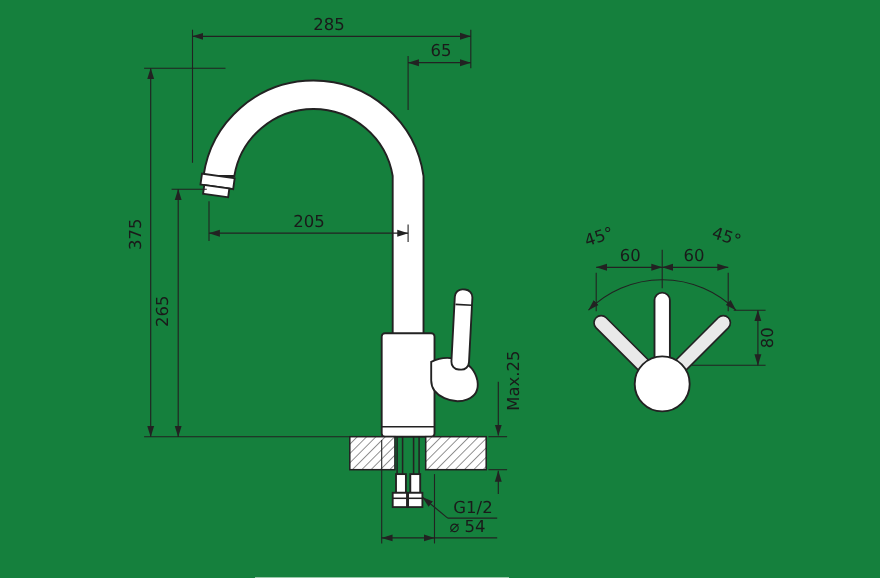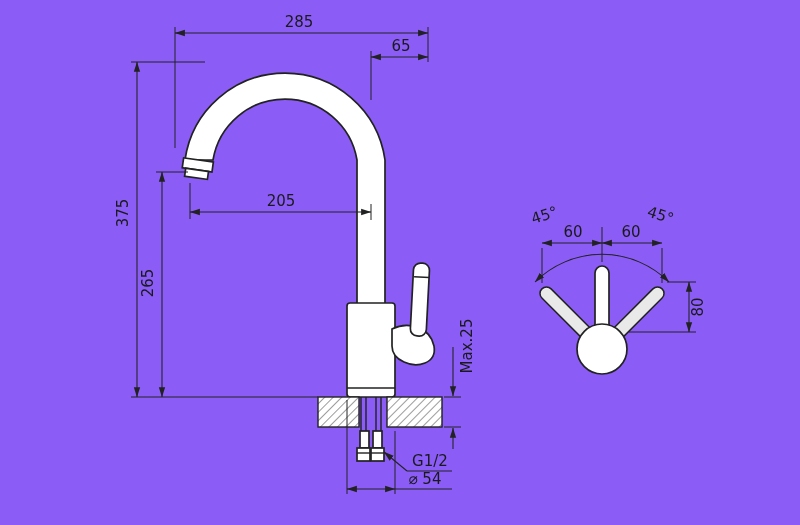--- a/index.html
+++ b/index.html
@@ -1,17 +1,17 @@
 <!DOCTYPE html>
 <html><head>
 <meta charset="utf-8">
 <style>
   html,body{margin:0;padding:0;background:#fff;}
   .stage{
-    width:800px;height:525px;background:#8b5cf6;position:relative;overflow:hidden;
+    width:800px;height:525px;background:#15803d;position:relative;overflow:hidden;
     font-family:"DejaVu Sans","Liberation Sans",sans-serif;
   }
   svg{display:block;}
   svg text{
     font-family:"DejaVu Sans","Liberation Sans",sans-serif;
     font-size:15px;
     fill:#1a1a1a;
   }
   .obj{fill:#ffffff;stroke:#222222;stroke-width:1.7;}
   .obj-thin{fill:none;stroke:#222222;stroke-width:1.4;}

